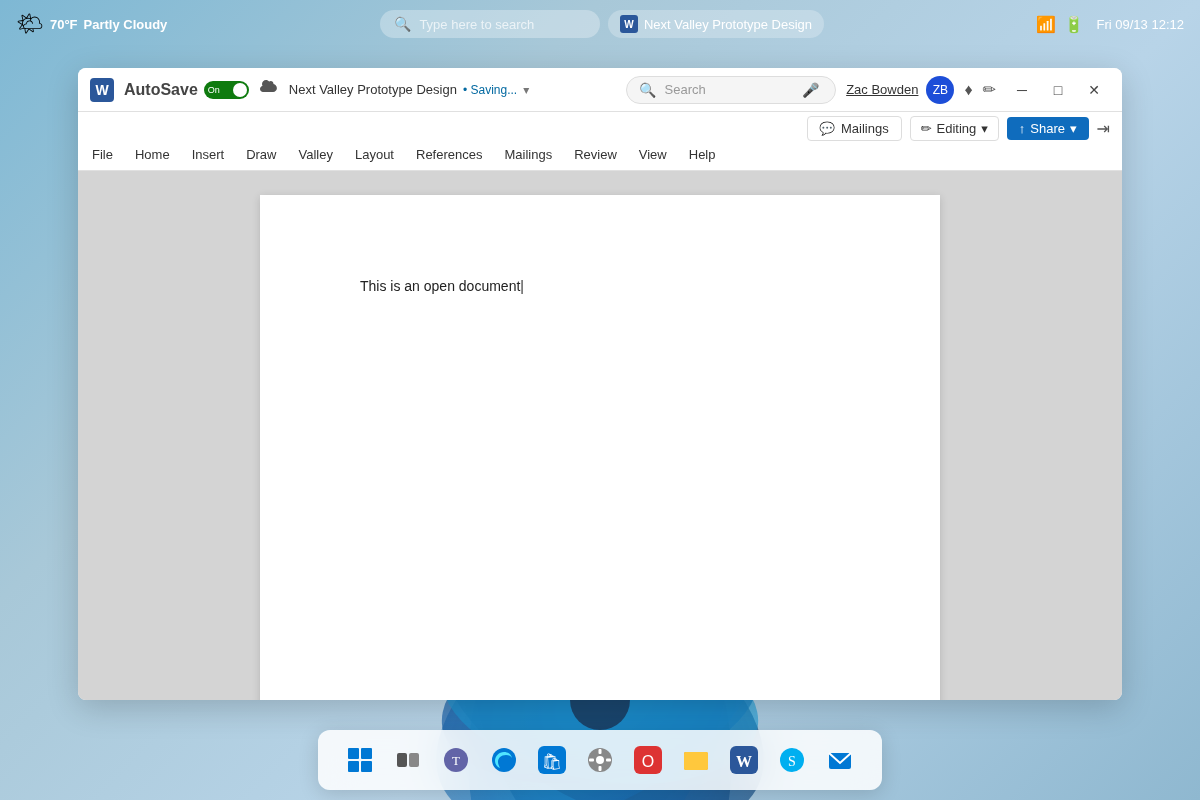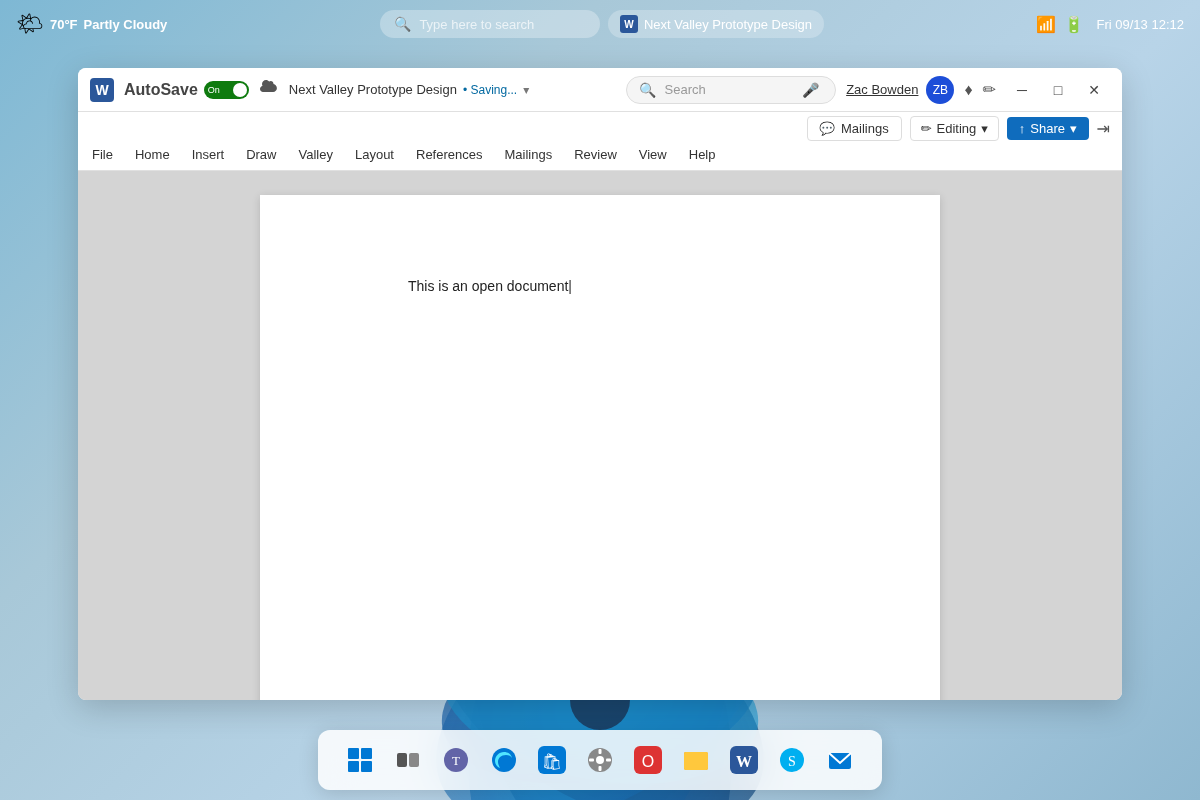--- a/index.html
+++ b/index.html
@@ -308,21 +308,20 @@
       width: 680px;
       min-height: 880px;
       box-shadow: 0 2px 8px rgba(0,0,0,0.15);
       padding: 80px 100px;
       position: relative;
     }
     .doc-content {
       font-size: 14px;
       color: #222;
       line-height: 1.6;
-      margin-left: 48px;
     }
     .cursor-line::after {
       content: '|';
       animation: blink 1s infinite;
       color: #333;
     }
     @keyframes blink { 0%,100%{opacity:1} 50%{opacity:0} }
 
     
     .taskbar-bottom {

